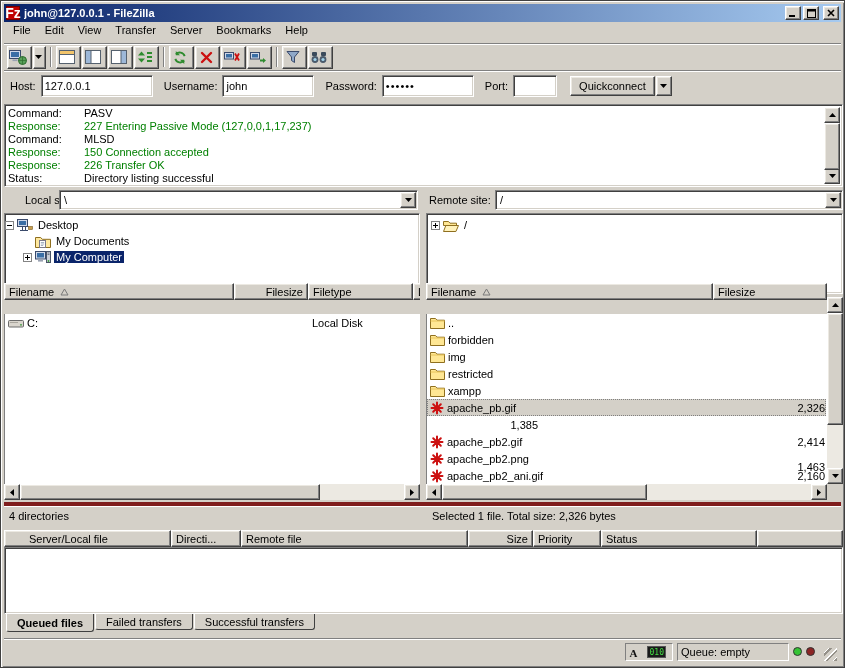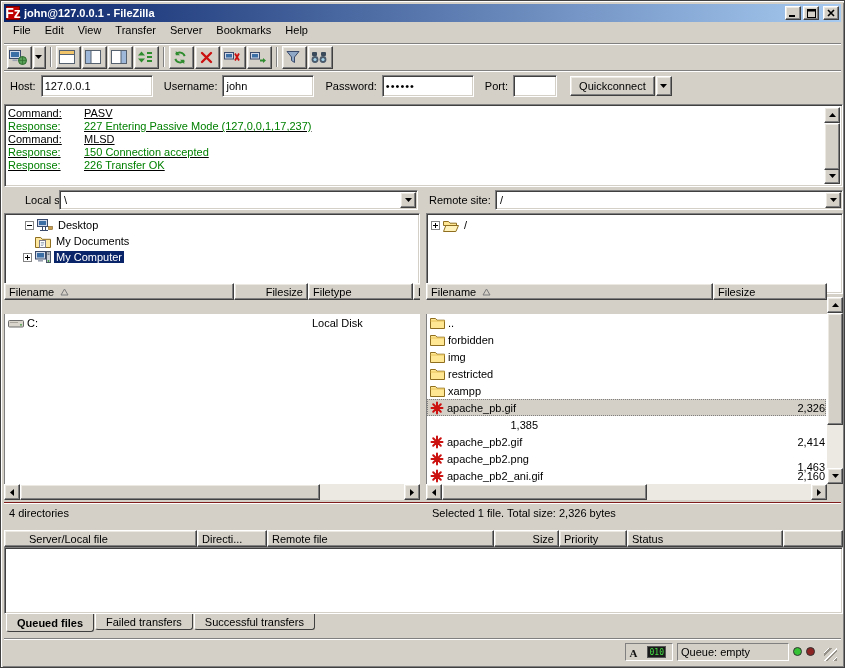--- a/index.html
+++ b/index.html
@@ -29,21 +29,21 @@
   .tsep{width:2px;height:20px;border-left:1px solid #808080;border-right:1px solid #fff;margin:0 3px;flex:none;}
 
   .quickbar{position:absolute;left:3px;top:69px;right:3px;height:31px;display:flex;align-items:center;gap:5px;padding-left:6px;
             border-top:1px solid #808080;box-shadow:inset 0 1px 0 #fff;}
   .lbl{white-space:nowrap;}
   .txt{height:20px;padding:10px 3px;font:11px "Liberation Sans",sans-serif;outline:none;}
   .btn{height:20px;padding:0 8px;font:11px "Liberation Sans",sans-serif;display:flex;align-items:center;justify-content:center;}
   .btn.drop{width:16px;padding:0;}
 
   .log{position:absolute;left:3px;top:103px;width:839px;height:83px;}
-  .loglines{position:absolute;left:3px;top:2px;right:19px;bottom:2px;overflow:hidden;background:#fff;text-decoration:underline;}
+  .loglines{position:absolute;left:3px;top:2px;right:19px;bottom:2px;overflow:hidden;background:#fff;}
   .logline{display:flex;line-height:13px;white-space:nowrap;}
   .logpre{width:76px;flex:none;}
 
   .siterow{position:absolute;left:3px;top:189px;right:3px;height:22px;}
   .combo{position:absolute;height:20px;display:flex;align-items:center;}
   .combo-text{flex:1;padding-left:4px;overflow:hidden;white-space:nowrap;}
   .combo-btn{width:16px;height:16px;margin-right:1px;display:flex;align-items:center;justify-content:center;flex:none;}
   .slabel{position:absolute;top:4px;}
 
   .treebox{position:absolute;top:212px;height:81px;padding-top:3px;overflow:hidden;}
@@ -70,21 +70,21 @@
 
   .sb{position:absolute;background:#ece9e2;}
   #log-scroll{right:2px;top:2px;bottom:2px;width:16px;}
   #remote-vscroll{left:826px;top:296px;width:16px;height:187px;}
   #local-hscroll{left:3px;top:483px;width:416px;height:16px;}
   #remote-hscroll{left:425px;top:483px;width:401px;height:16px;}
   .scroll-corner{position:absolute;left:826px;top:483px;width:16px;height:16px;background:#d4d0c8;}
   .sbbtn{position:absolute;width:16px;height:16px;display:flex;align-items:center;justify-content:center;}
   .sbthumb{position:absolute;}
 
-  .statusrow{position:absolute;left:3px;top:501px;right:3px;height:18px;border-top:1px solid #7f1d1d;box-shadow:inset 0 1px 0 #fff;}
+  .statusrow{position:absolute;left:3px;top:501px;right:3px;height:18px;border-top:4px solid #7f1d1d;box-shadow:inset 0 1px 0 #fff;}
   .statusrow span{position:absolute;top:4px;white-space:nowrap;}
   #local-status{left:5px;} #remote-status{left:428px;}
 
   .queuebody{position:absolute;left:3px;top:546px;width:839px;height:67px;background:#fff;}
 
   #queue-tabs{position:absolute;left:5px;top:613px;height:19px;display:flex;}
   .tab{height:16px;padding:1px 10px;display:flex;align-items:center;background:#d4d0c8;margin-right:1px;
        border:1px solid;border-color:#fff #404040 #404040 #fff;border-top:none;border-radius:0 0 3px 3px;}
   .tab.active{font-weight:bold;height:18px;}
 
@@ -284,20 +284,24 @@
           <span class="logtext">MLSD</span>
         </div>
         <div class="logline" style="color: rgb(0, 128, 0);">
           <span class="logpre">Response:</span>
           <span class="logtext">150 Connection accepted</span>
         </div>
         <div class="logline" style="color: rgb(0, 128, 0);">
           <span class="logpre">Response:</span>
           <span class="logtext">226 Transfer OK</span>
         </div>
+        <div class="logline" style="color: rgb(0, 0, 0);">
+          <span class="logpre">Status:</span>
+          <span class="logtext">Directory listing successful</span>
+        </div>
       </div>
     <div class="sb" id="log-scroll">
         <div class="sbbtn raised" style="top: 0px; left: 0px;">
           <svg width="7" height="4" viewBox="0 0 7 4">
             <path d="M0 4h7L3.5 0z" fill="#000"></path>
           </svg>
         </div>
         <div class="sbbtn raised" style="bottom: 0px; left: 0px;">
           <svg width="7" height="4" viewBox="0 0 7 4">
             <path d="M0 0h7L3.5 4z" fill="#000"></path>
@@ -322,21 +326,21 @@
       <span class="combo-text">/</span>
       <span class="combo-btn raised">
           <svg width="7" height="4" viewBox="0 0 7 4">
             <path d="M0 0h7L3.5 4z" fill="#000"></path>
           </svg>
         </span>
     </div>
   </div>
 
   <div class="treebox sunken2" id="local-tree">
-      <div class="trow" style="padding-left: 20px;">
+      <div class="trow" style="padding-left: 0;">
         <span class="expander">
           <svg width="9" height="9" viewBox="0 0 9 9">
             <rect x="0.5" y="0.5" width="8" height="8" fill="#fff" stroke="#848484"></rect>
             <path d="M2 4.5h5" stroke="#000"></path>
           </svg>
         </span>
         <span class="icon">
           <svg width="16" height="14" viewBox="0 0 16 14">
             <rect x="0.5" y="1.5" width="10" height="7" fill="#cfd8ea" stroke="#3a4a6b"></rect>
             <rect x="2" y="3" width="7" height="4" fill="#3a6ea5"></rect>
@@ -631,21 +635,21 @@
 
   <div class="statusrow">
     <span id="local-status">4 directories</span>
     <span id="remote-status">Selected 1 file. Total size: 2,326 bytes</span>
   </div>
 
   <div style="position:absolute;left:419px;top:189px;width:6px;height:312px"></div>
   <div style="position:absolute;left:3px;top:519px;width:839px;height:10px"></div>
 
   <div id="queue-header">
-      <div class="hcell raised" style="width: 193px; padding-left: 24px;">
+      <div class="hcell raised" style="width: 167px; padding-left: 24px;">
         <span>Server/Local file</span>
       </div>
       <div class="hcell raised" style="width: 70px;">
         <span>Directi...</span>
       </div>
       <div class="hcell raised" style="width: 227px;">
         <span>Remote file</span>
       </div>
       <div class="hcell raised" style="width: 65px; justify-content: flex-end;">
         <span>Size</span>

